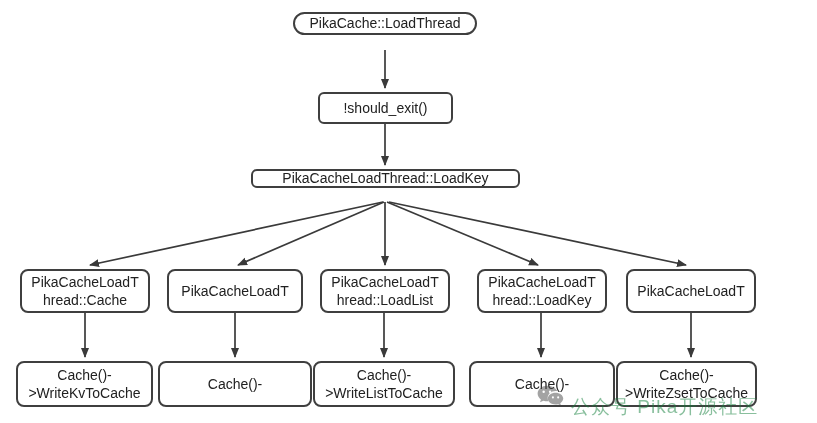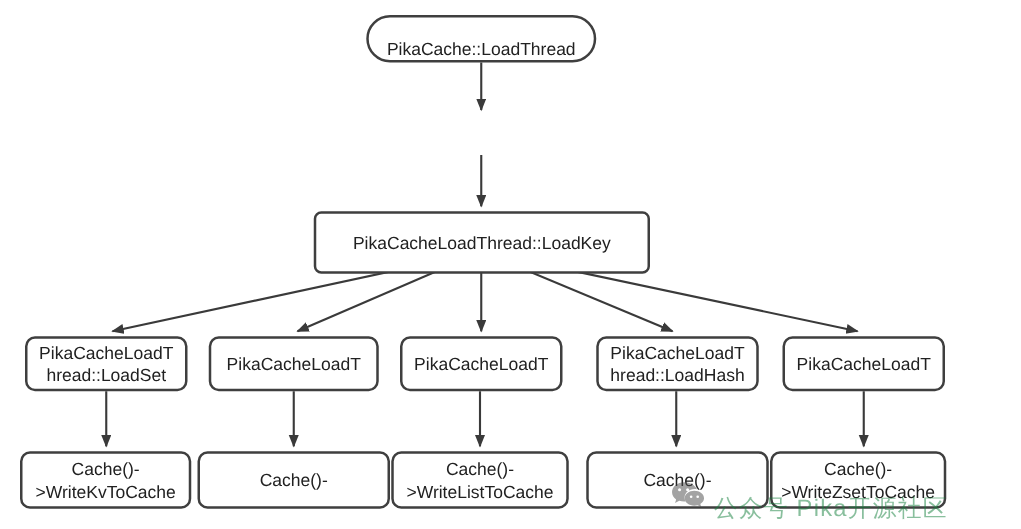--- a/index.html
+++ b/index.html
@@ -69,42 +69,46 @@
     <line x1="387" y1="202" x2="538" y2="265" stroke="#3a3a3a" stroke-width="1.7" marker-end="url(#arrow)"></line>
     <line x1="389" y1="202" x2="686" y2="265" stroke="#3a3a3a" stroke-width="1.7" marker-end="url(#arrow)"></line>
 
     <line x1="85" y1="313" x2="85" y2="357" stroke="#3a3a3a" stroke-width="1.7" marker-end="url(#arrow)"></line>
     <line x1="235" y1="313" x2="235" y2="357" stroke="#3a3a3a" stroke-width="1.7" marker-end="url(#arrow)"></line>
     <line x1="384" y1="313" x2="384" y2="357" stroke="#3a3a3a" stroke-width="1.7" marker-end="url(#arrow)"></line>
     <line x1="541" y1="313" x2="541" y2="357" stroke="#3a3a3a" stroke-width="1.7" marker-end="url(#arrow)"></line>
     <line x1="691" y1="313" x2="691" y2="357" stroke="#3a3a3a" stroke-width="1.7" marker-end="url(#arrow)"></line>
   </svg>
 
-  <div class="node pill" style="left:293px;top:12px;width:184px;height:38px;justify-content:flex-end;">
+  <div class="node pill" style="left:293px;top:12px;width:184px;height:23px;">
     <span>PikaCache::LoadThread</span>
   </div>
 
+  <div class="node slight" style="left:318px;top:92px;width:135px;height:32px;">
+    <span>!should_exit()</span>
+  </div>
 
-  <div class="node slight" style="left:251px;top:169px;width:269px;height:50px;">
+  <div class="node slight" style="left:251px;top:169px;width:269px;height:19px;">
     <span>PikaCacheLoadThread::LoadKey</span>
   </div>
 
   <div class="node" style="left:20px;top:269px;width:130px;height:44px;">
     <span>PikaCacheLoadT</span>
-    <span>hread::LoadSet</span>
+    <span>hread::Cache</span>
   </div>
   <div class="node" style="left:167px;top:269px;width:136px;height:44px;">
     <span>PikaCacheLoadT</span>
   </div>
   <div class="node" style="left:320px;top:269px;width:130px;height:44px;">
     <span>PikaCacheLoadT</span>
+    <span>hread::LoadList</span>
   </div>
   <div class="node" style="left:477px;top:269px;width:130px;height:44px;">
     <span>PikaCacheLoadT</span>
-    <span>hread::LoadHash</span>
+    <span>hread::LoadKey</span>
   </div>
   <div class="node" style="left:626px;top:269px;width:130px;height:44px;">
     <span>PikaCacheLoadT</span>
   </div>
 
   <div class="node" style="left:16px;top:361px;width:137px;height:46px;">
     <span>Cache()-</span>
     <span>&gt;WriteKvToCache</span>
   </div>
   <div class="node" style="left:158px;top:361px;width:154px;height:46px;">

